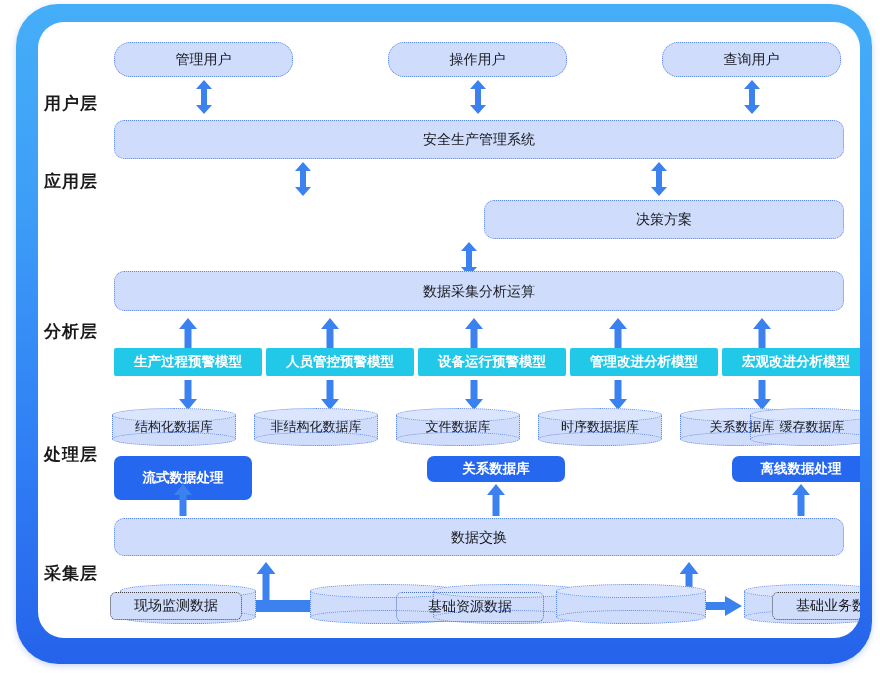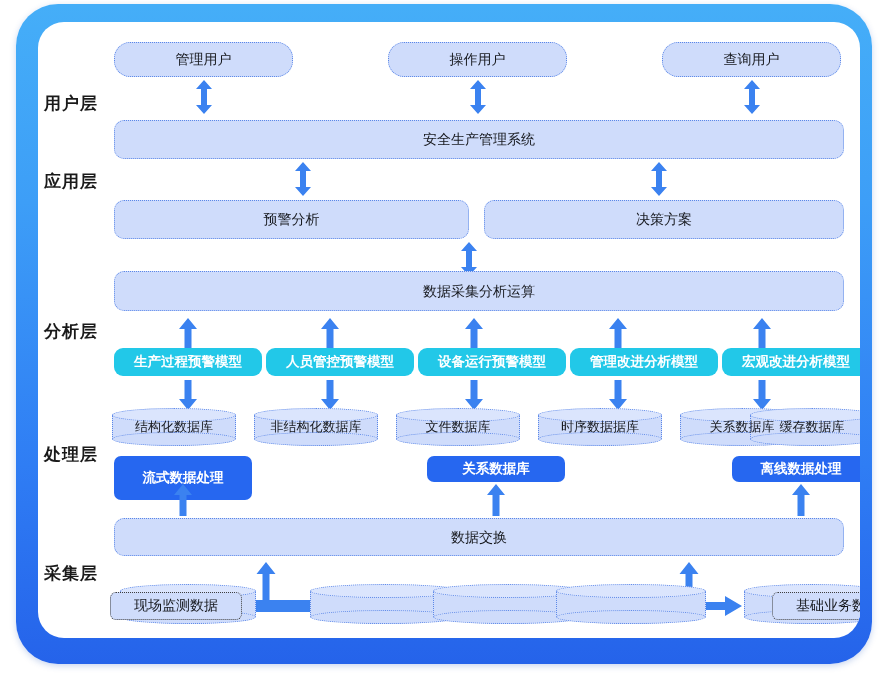--- a/index.html
+++ b/index.html
@@ -69,21 +69,21 @@
     border-radius: 16px;
     color: #16181d;
     font-size: 14px;
     font-weight: 400;
   }
   .box-pale.wide { border-radius: 10px; }
 
   
   .pill-cyan {
     background: #22c8e8;
-    border-radius: 9px;
+    border-radius: 2px;
     color: #ffffff;
     font-size: 13.5px;
     font-weight: 700;
   }
 
   
   .pill-blue {
     background: #2667f0;
     border-radius: 7px;
     color: #ffffff;
@@ -200,21 +200,20 @@
       <svg width="18" height="34" viewBox="0 0 18 34">
           <path d="M9 0 L17 9 L12 9 L12 25 L17 25 L9 34 L1 25 L6 25 L6 9 L1 9 Z" fill="#3b82f0"></path>
         </svg>
     </div>
     <div class="arrow" style="left:612px; top:140px;">
       <svg width="18" height="34" viewBox="0 0 18 34">
           <path d="M9 0 L17 9 L12 9 L12 25 L17 25 L9 34 L1 25 L6 25 L6 9 L1 9 Z" fill="#3b82f0"></path>
         </svg>
     </div>
 
-    <div class="node box-pale wide" style="left:76px;  top:178px; width:355px; height:39px;">预警分析</div>
     <div class="node box-pale wide" style="left:446px; top:178px; width:360px; height:39px;">决策方案</div>
 
     <div class="arrow" style="left:422px; top:220px;">
       <svg width="18" height="34" viewBox="0 0 18 34">
           <path d="M9 0 L17 9 L12 9 L12 25 L17 25 L9 34 L1 25 L6 25 L6 9 L1 9 Z" fill="#3b82f0"></path>
         </svg>
     </div>
 
     <div class="node box-pale wide" style="left:76px; top:249px; width:730px; height:40px;">数据采集分析运算</div>
 
@@ -369,20 +368,21 @@
     <div class="cyl" style="left:395px; top:562px; width:150px; height:40px;">
       <div class="body"></div>
       <div class="bot"></div>
       <div class="top"></div>
     </div>
     <div class="cyl" style="left:518px; top:562px; width:150px; height:40px;">
       <div class="body"></div>
       <div class="bot"></div>
       <div class="top"></div>
     </div>
+    <div class="chip plain" style="left:358px; top:570px; width:148px; height:30px; background:transparent;">基础资源数据</div>
 
     <div class="cyl" style="left:706px; top:562px; width:136px; height:40px;">
       <div class="body"></div>
       <div class="bot"></div>
       <div class="top"></div>
     </div>
     <div class="chip" style="left:698px; top:570px; width:132px; height:28px;margin-left:36px;">基础业务数据</div>
 
   </div>
 </div>

